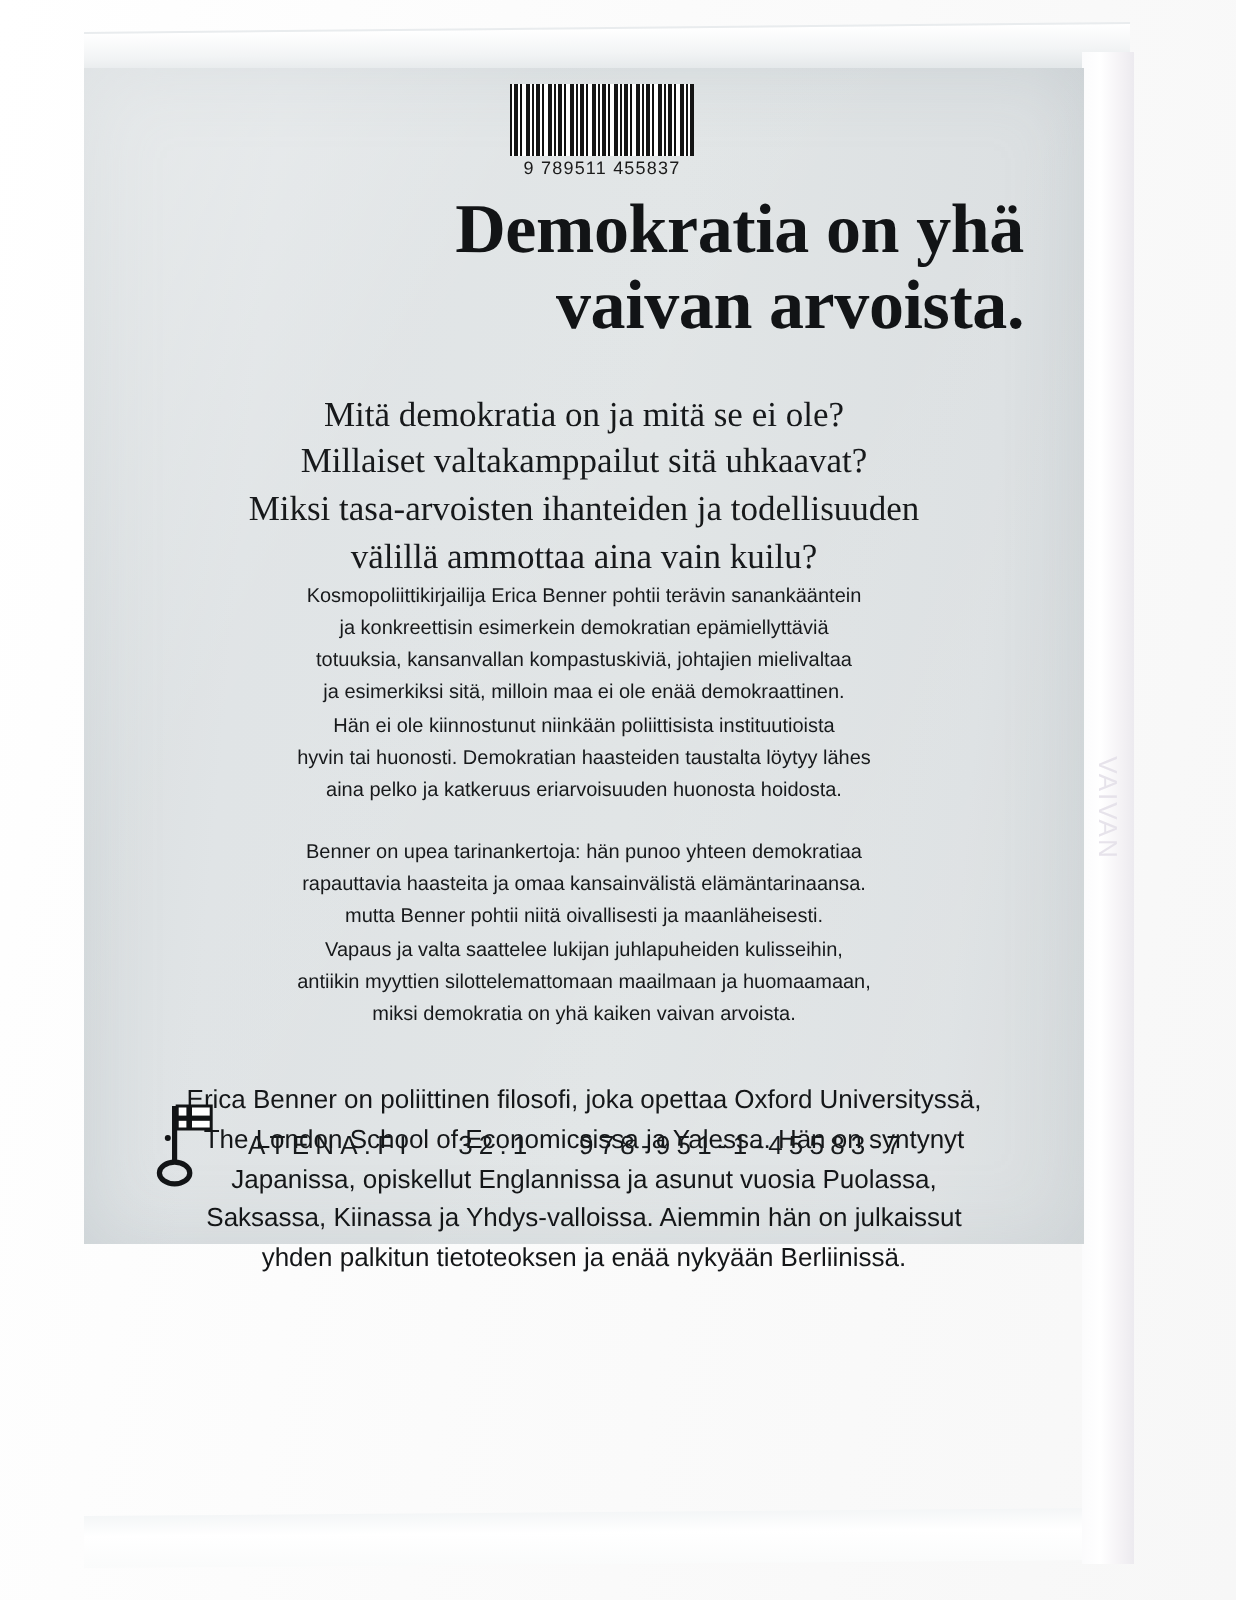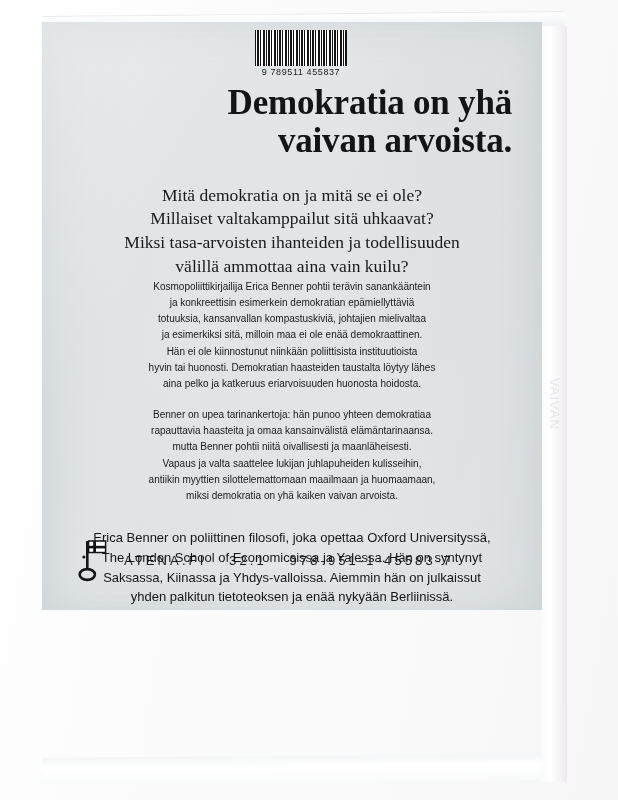--- a/index.html
+++ b/index.html
@@ -84,21 +84,21 @@
     font-size: 13px;
     letter-spacing: 1px;
     color: #e3dfe8;
     opacity: 0.85;
   }
 
   
   #cover-face {
     position: absolute;
     left: 0px;
-    top: 6px;
+    top: 18px;
     width: 500px;
     height: 588px;
     background:
       linear-gradient(95deg, #d7dcde 0%, #dfe3e5 18%, #e1e5e6 55%, #dce0e2 86%, #d2d7d9 100%);
     box-shadow: inset 0 0 38px rgba(160,172,178,0.28);
   }
 
   
   #cover-sheen {
     position: absolute;
@@ -275,20 +275,21 @@
             <span class="b-line">Vapaus ja valta saattelee lukijan juhlapuheiden kulisseihin,</span>
             <span class="b-line">antiikin myyttien silottelemattomaan maailmaan ja huomaamaan,</span>
             <span class="b-line">miksi demokratia on yhä kaiken vaivan arvoista.</span>
           </p>
 
         </div>
 
         <div id="author-bio">
           <span class="bio-line">Erica Benner on poliittinen filosofi, joka opettaa Oxford Universityssä,</span>
           <span class="bio-line">The London School of Economicsissa ja Yalessa. Hän on syntynyt</span>
+          <span class="bio-line">Japanissa, opiskellut Englannissa ja asunut vuosia  Puolassa,</span>
           <span class="bio-line">Saksassa, Kiinassa ja Yhdys-valloissa. Aiemmin hän on julkaissut</span>
           <span class="bio-line">yhden palkitun tietoteoksen ja enää nykyään Berliinissä.</span>
         </div>
 
       </div>
 
       <div id="cover-footer">
         <svg id="publisher-logo" viewBox="0 0 34 44">
 
           <rect x="10" y="3" width="2.6" height="28" fill="#121416"></rect>

